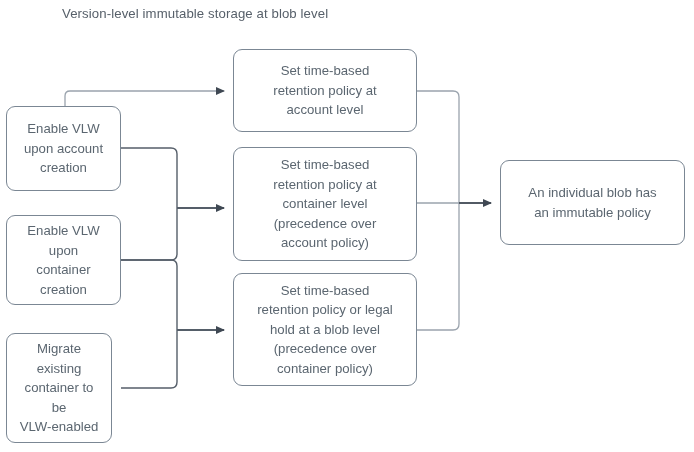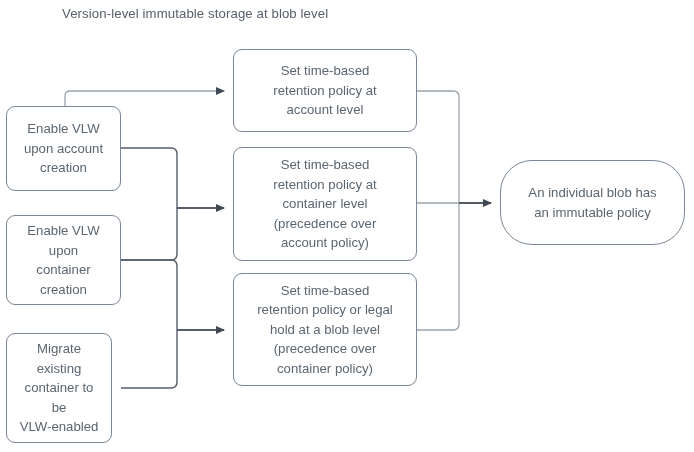--- a/index.html
+++ b/index.html
@@ -57,21 +57,21 @@
   }
   
   #node-enable-account { left: 6px;   top: 106px; width: 115px; height: 85px; }
   #node-enable-container { left: 6px; top: 215px; width: 115px; height: 90px; }
   #node-migrate-container { left: 6px; top: 333px; width: 106px; height: 110px; }
   
   #node-account-policy   { left: 233px; top: 49px;  width: 184px; height: 83px; }
   #node-container-policy { left: 233px; top: 147px; width: 184px; height: 114px; }
   #node-blob-policy      { left: 233px; top: 273px; width: 184px; height: 113px; }
   
-  #node-outcome { left: 500px; top: 160px; width: 185px; height: 85px; border-radius: 32px; }
+  #node-outcome { left: 500px; top: 160px; width: 185px; height: 85px; }
 </style>
 </head>
 <body>
 
 <div id="canvas">
 
   <div class="diagram-title">Version-level immutable storage at blob level</div>
 
   <svg id="edge-layer" viewBox="0 0 694 452" width="694" height="452" xmlns="http://www.w3.org/2000/svg">
     <defs>

